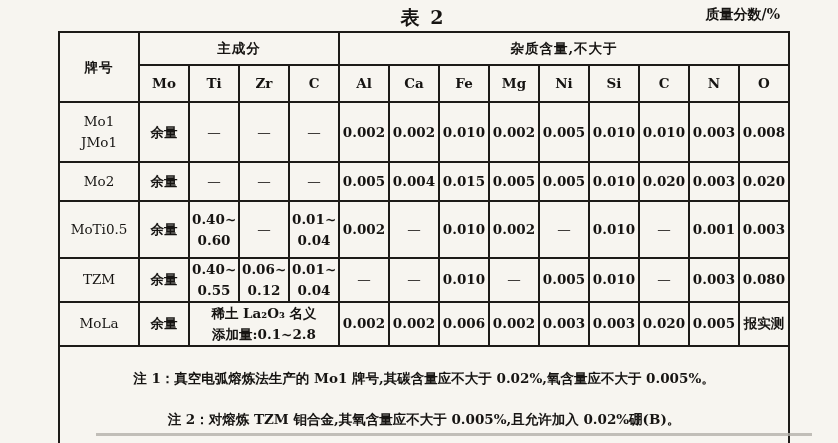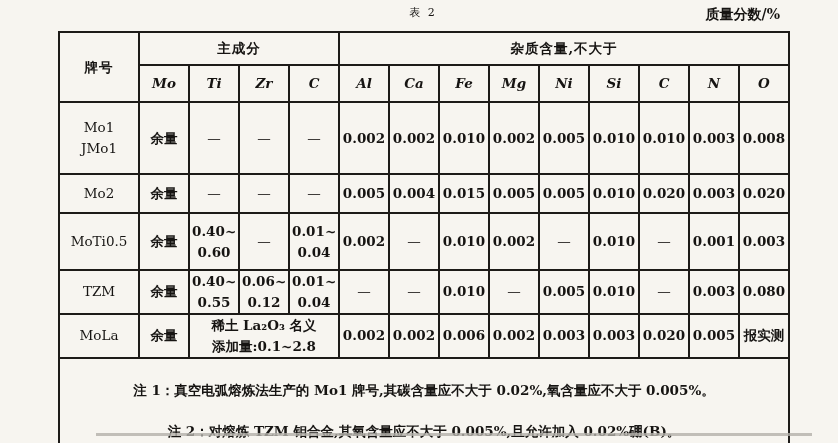--- a/index.html
+++ b/index.html
@@ -16,22 +16,22 @@
     position: absolute;
     left: 58px;
     top: 3px;
     width: 730px;
     height: 26px;
   }
   .table-title {
     position: absolute;
     left: 0; right: 0; top: 2px;
     text-align: center;
-    font-weight: 400;
-    font-size: 11px;
+    font-weight: 700;
+    font-size: 19px;
     letter-spacing: 2px;
   }
   .unit-label {
     position: absolute;
     right: 8px; top: 3px;
     font-weight: 700;
     font-size: 14px;
   }
   table.comp {
     position: absolute;
@@ -46,29 +46,29 @@
   table.comp td {
     border: 2px solid #1d1b18;
     text-align: center;
     vertical-align: middle;
     font-size: 13.5px;
     padding: 0 2px;
     white-space: pre-line;
     line-height: 1.55;
   }
   .group-hdr { font-weight: 700; font-size: 14.5px; letter-spacing: 1px; }
-  .elem-hdr  { font-weight: 700; font-size: 14.5px; font-style: italic; }
+  .elem-hdr  { font-weight: 700; font-size: 14.5px; }
   .grade-cell { font-size: 14px; font-weight: 400; }
   .cn { font-weight: 700; font-size: 13.5px; border-radius: 22px; }
   .num { font-weight: 700; margin-top: 29px; }
   .dash { font-weight: 400; }
   .merged-main { font-weight: 700; font-size: 13.5px; line-height: 1.7; }
   .r-gh  { height: 33px; }
   .r-eh  { height: 37px; }
-  .r-d0  { height: 72px; }
+  .r-d0  { height: 60px; }
   .r-d1  { height: 39px; }
   .r-d2  { height: 57px; }
   .r-d3  { height: 38px; }
   .r-d4  { height: 43px; }
   .r-nt  { height: 58px; }
   td.notes-cell {
     text-align: left;
     padding: 4px 8px 4px 40px;
     font-size: 13.5px;
     font-weight: 700;

